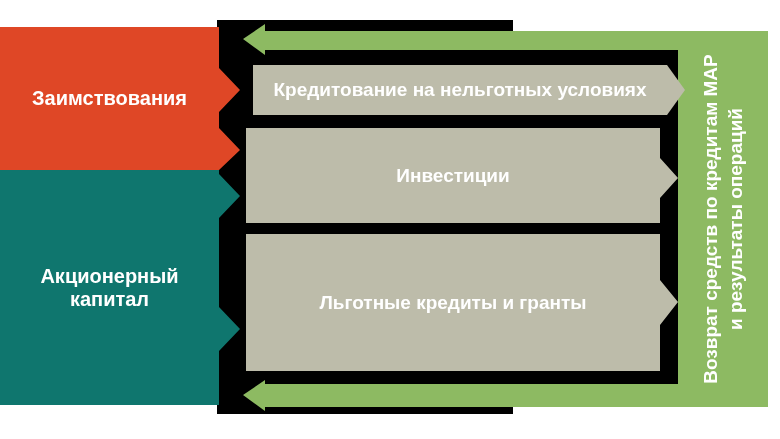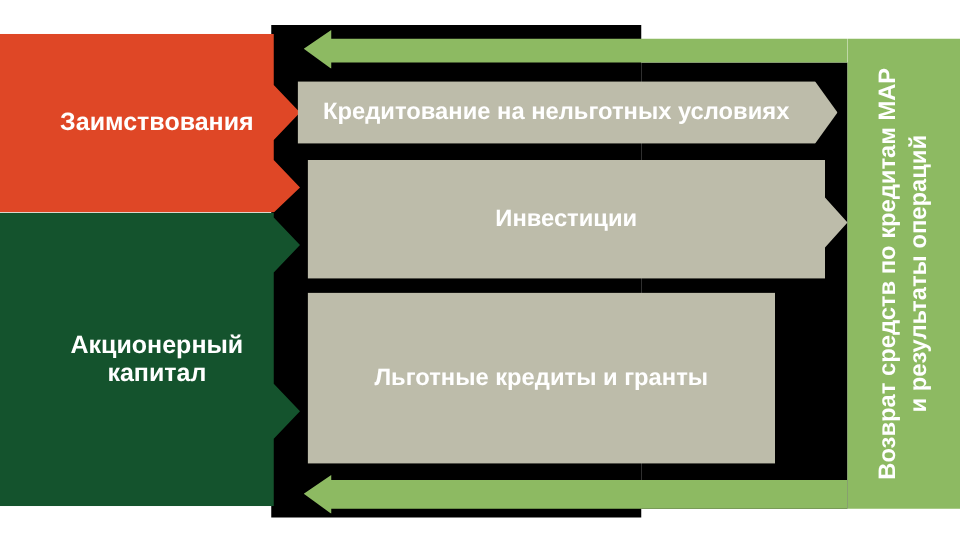--- a/index.html
+++ b/index.html
@@ -12,36 +12,36 @@
   .panel-a{left:217px;top:20px;width:296px;height:394px;background:#000;}
   .panel-b{left:513px;top:50px;width:165px;height:357px;background:#000;}
 
   
   .src{display:flex;align-items:center;color:#fff;font-weight:bold;}
   .src-red{
     left:0;top:27px;width:240px;height:143px;background:#df4726;
     clip-path:polygon(0 0,219px 0,219px 41px,240px 63px,219px 85px,219px 101px,240px 123px,219px 143px,0 143px);
   }
   .src-blue{
-    left:0;top:170px;width:240px;height:235px;background:#14532d;
+    left:0;top:170px;width:240px;height:235px;background:#0f766e;
     clip-path:polygon(0 0,219px 0,219px 4px,240px 26px,219px 48px,219px 137px,240px 159px,219px 181px,219px 235px,0 235px);
   }
   .src-label{
-    width:219px;text-align:center;font-size:20px;line-height:23px;margin-left:16px;
+    width:219px;text-align:center;font-size:20px;line-height:23px;
   }
   .src-label span{display:inline-block;max-width:175px;}
 
   
   .flow{background:#bdbcaa;display:flex;align-items:center;color:#fff;font-weight:bold;}
   .flow-label{width:414px;text-align:center;font-size:19px;line-height:22px;}
-  .flow1{left:238px;top:65px;width:484px;height:50px;
+  .flow1{left:253px;top:65px;width:484px;height:50px;
     clip-path:polygon(0 0,414px 0,432px 25px,414px 50px,0 50px);}
   .flow2{left:246px;top:128px;width:456px;height:95px;
     clip-path:polygon(0 0,414px 0,414px 30px,432px 50px,414px 70px,414px 95px,0 95px);}
-  .flow3{left:246px;top:234px;width:374px;height:137px;
+  .flow3{left:246px;top:234px;width:432px;height:137px;
     clip-path:polygon(0 0,414px 0,414px 46px,432px 68px,414px 91px,414px 137px,0 137px);}
 
   
   .ret{background:#8dba62;}
   .ret-top{left:243px;top:24px;width:435px;height:31px;
     clip-path:polygon(0 15px,22px 0,22px 7px,435px 7px,435px 26px,22px 26px,22px 31px);}
   .ret-bottom{left:243px;top:380px;width:435px;height:31px;
     clip-path:polygon(0 15px,22px 0,22px 4px,435px 4px,435px 27px,22px 27px,22px 31px);}
   .ret-bar{left:678px;top:31px;width:90px;height:376px;}
   .ret-bar-inner{

